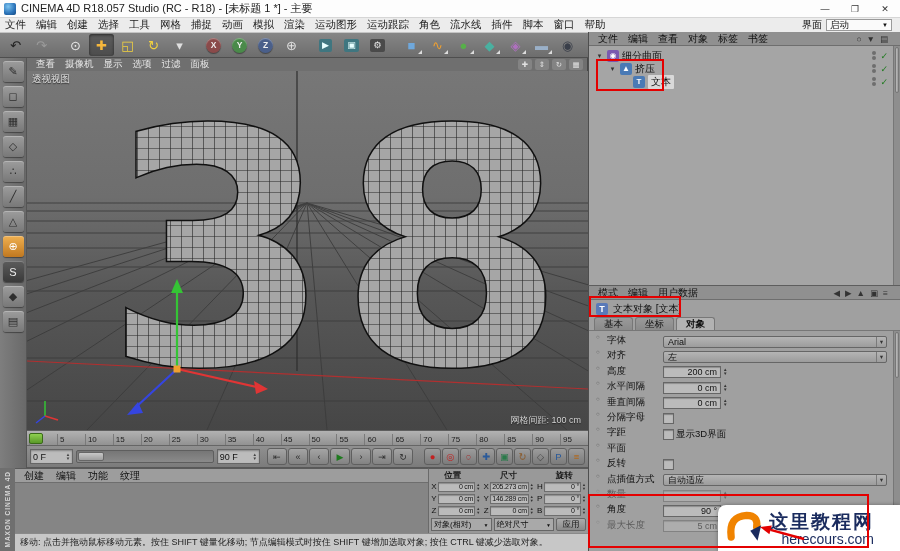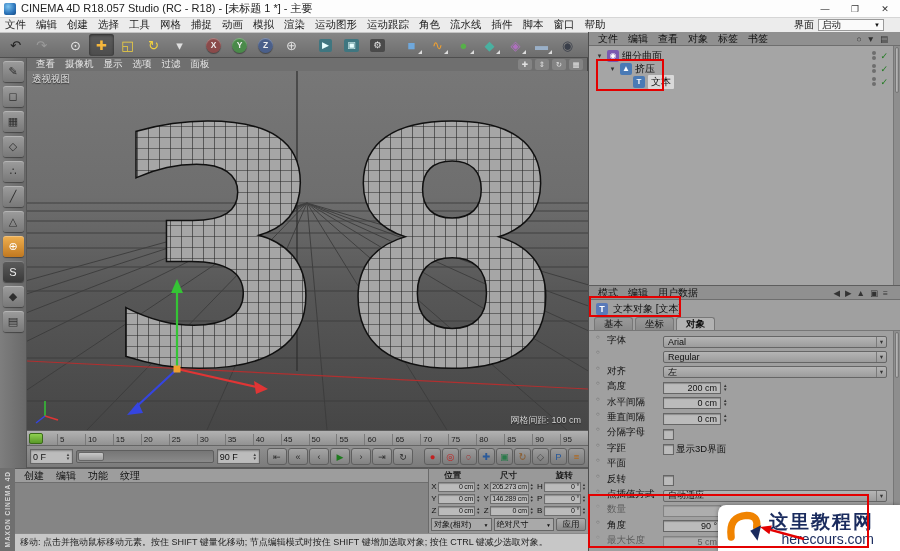--- a/index.html
+++ b/index.html
@@ -17,21 +17,21 @@
     background:radial-gradient(circle at 35% 30%, #7cc4f0 0%, #2a72b8 60%, #174a80 100%); }
   #title-text { font-size:11px; color:#222; white-space:nowrap; }
   #win-controls { margin-left:auto; display:flex; height:100%; }
   .win-btn { width:30px; display:flex; align-items:center; justify-content:center; font-size:9px; color:#333; }
 
   
   #menubar { position:absolute; left:0; top:18px; width:900px; height:15px; background:#ececec;
     border-bottom:1px solid #c4c4c4; display:flex; align-items:center; }
   #menu-items { display:flex; }
   .menu-item { padding:0 5px; font-size:10.5px; color:#222; white-space:nowrap; }
-  #iface-wrap { margin-left:auto; display:flex; align-items:center; gap:4px; padding-right:16px;text-align:center; }
+  #iface-wrap { margin-left:auto; display:flex; align-items:center; gap:4px; padding-right:8px;text-align:center; }
   #iface-label { font-size:10px; }
   #iface-select { width:66px; height:12px; background:#fafafa; border:1px solid #9a9a9a; font-size:9.5px;
     display:flex; align-items:center; justify-content:space-between; padding:0 3px; }
 
   
   #toolbar { position:absolute; left:0; top:33px; width:900px; height:25px;
     background:linear-gradient(#868686,#6d6d6d); border-bottom:1px solid #4e4e4e;
     display:flex; align-items:center; padding:0 3px; gap:1px; }
   .tb-icon { width:25px; height:22px; border-radius:3px; display:flex; align-items:center; justify-content:center;
     font-size:13px; position:relative; }
@@ -661,30 +661,20 @@
         <span class="am-label">字体</span>
         <div class="am-control">
           <div class="am-select">
             <span>Arial</span>
             <span class="arr">▼</span>
           </div>
         </div>
       </div>
       <div class="am-row">
         <span class="am-dot">○</span>
-        <span class="am-label"></span>
-        <div class="am-control">
-          <div class="am-select">
-            <span>Regular</span>
-            <span class="arr">▼</span>
-          </div>
-        </div>
-      </div>
-      <div class="am-row">
-        <span class="am-dot">○</span>
         <span class="am-label">对齐</span>
         <div class="am-control">
           <div class="am-select">
             <span>左</span>
             <span class="arr">▼</span>
           </div>
         </div>
       </div>
       <div class="am-row">
         <span class="am-dot">○</span>

